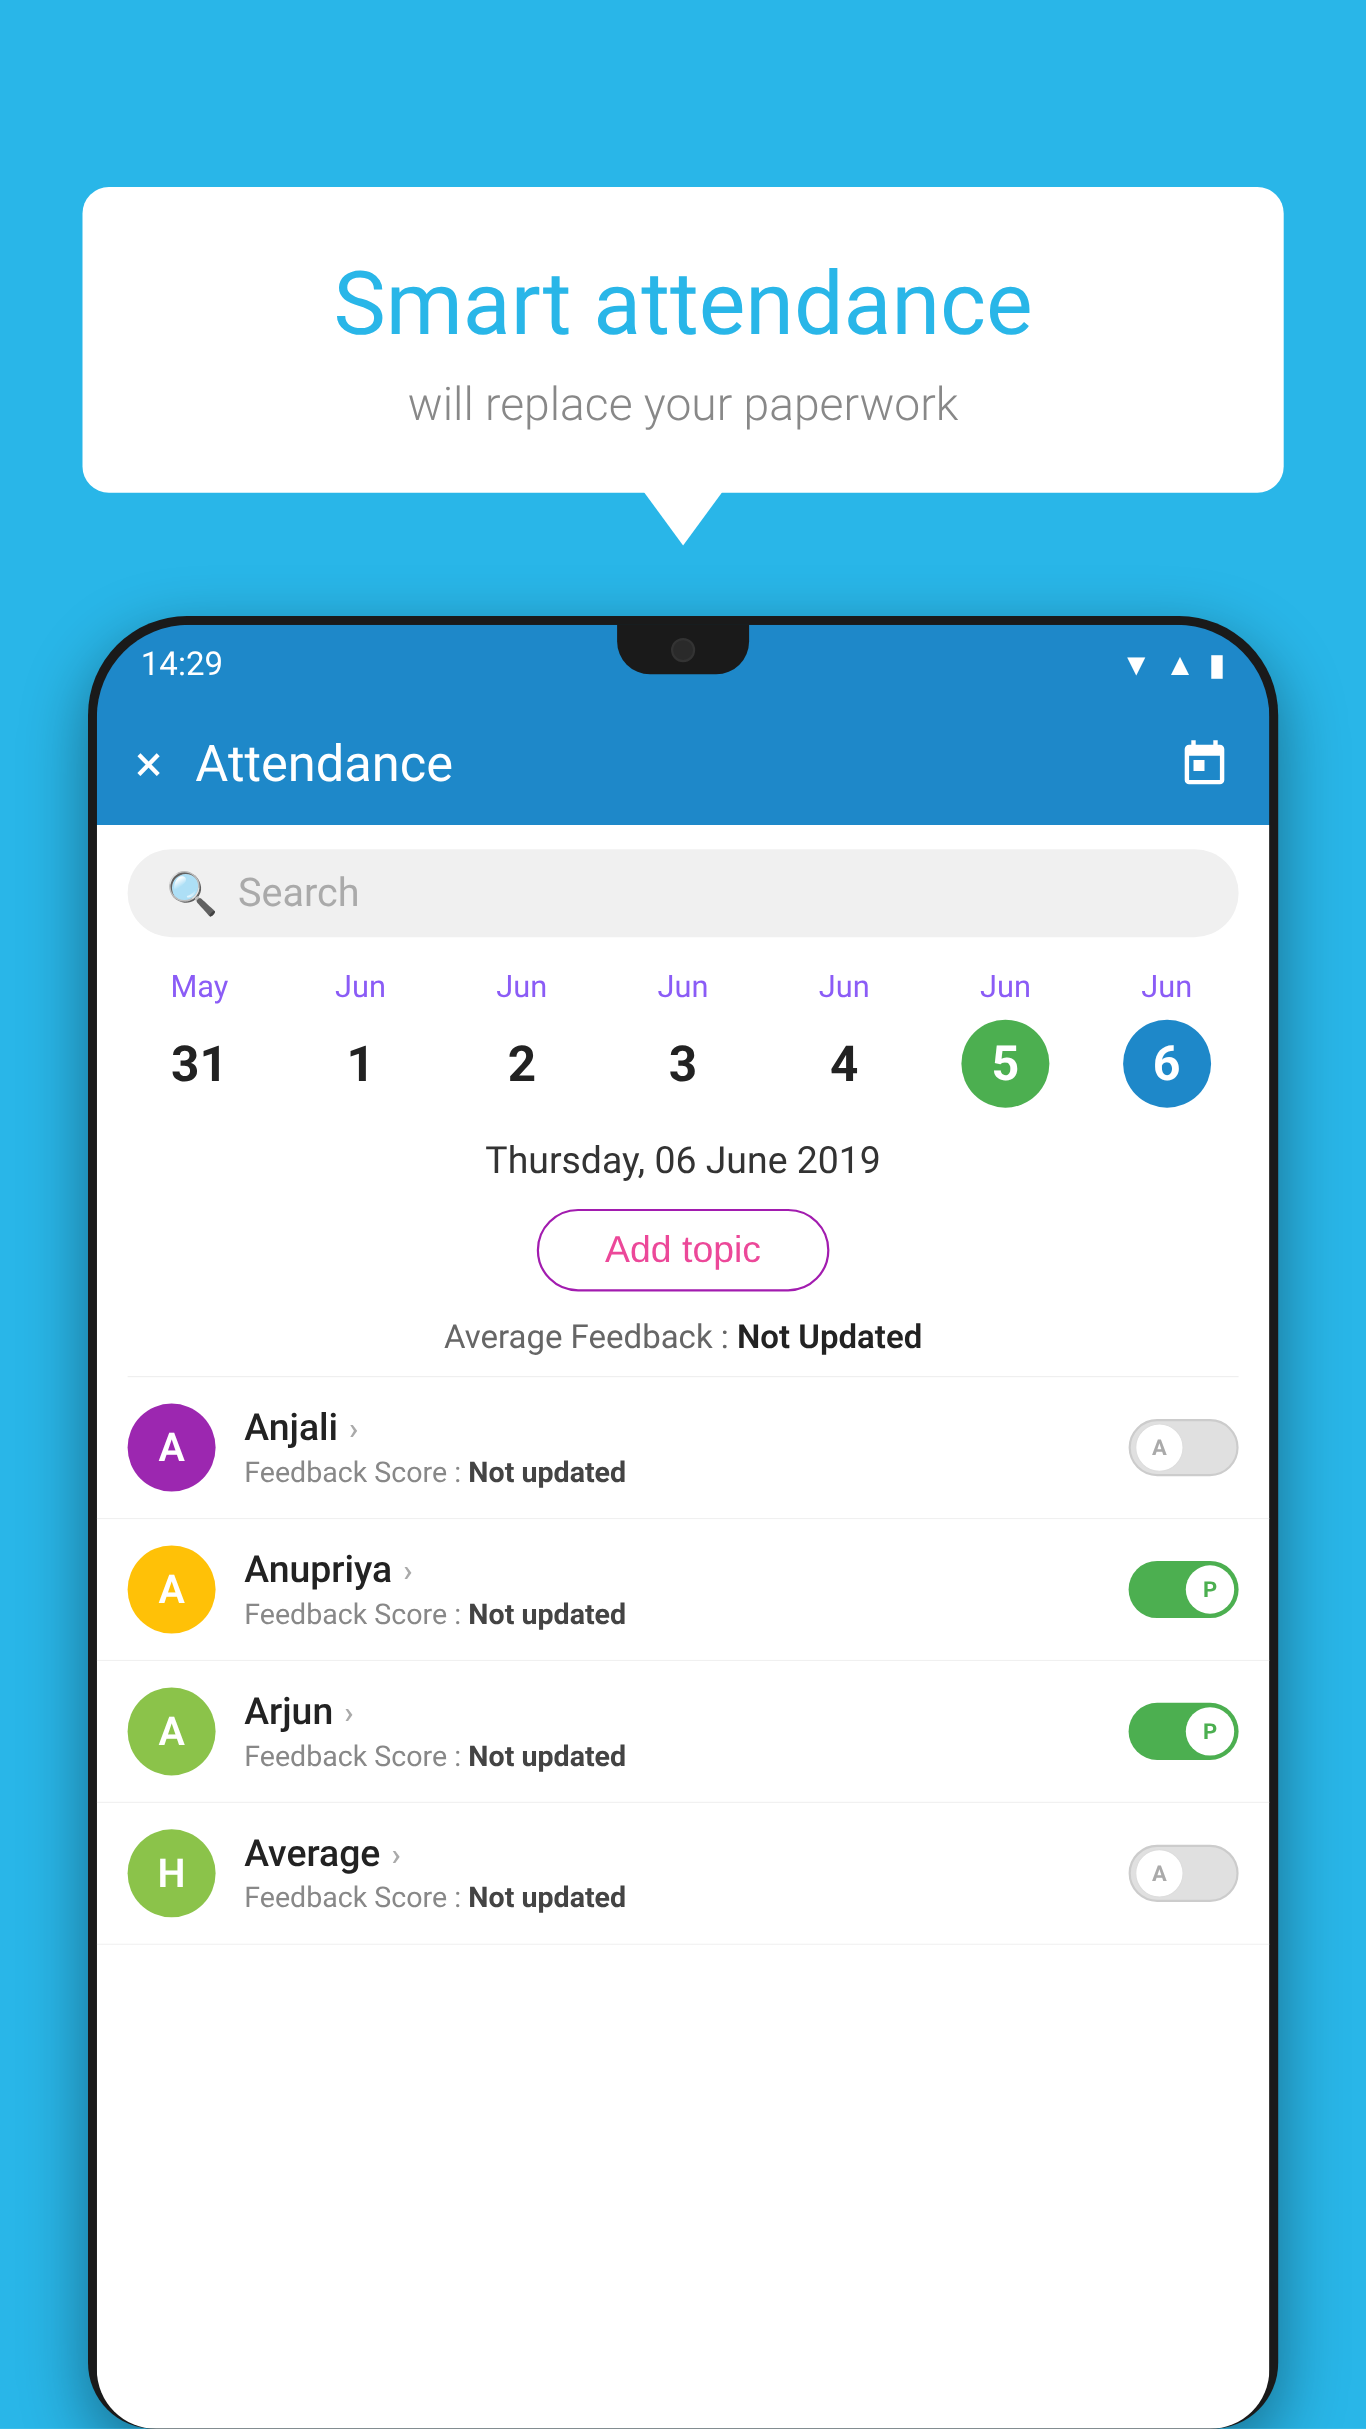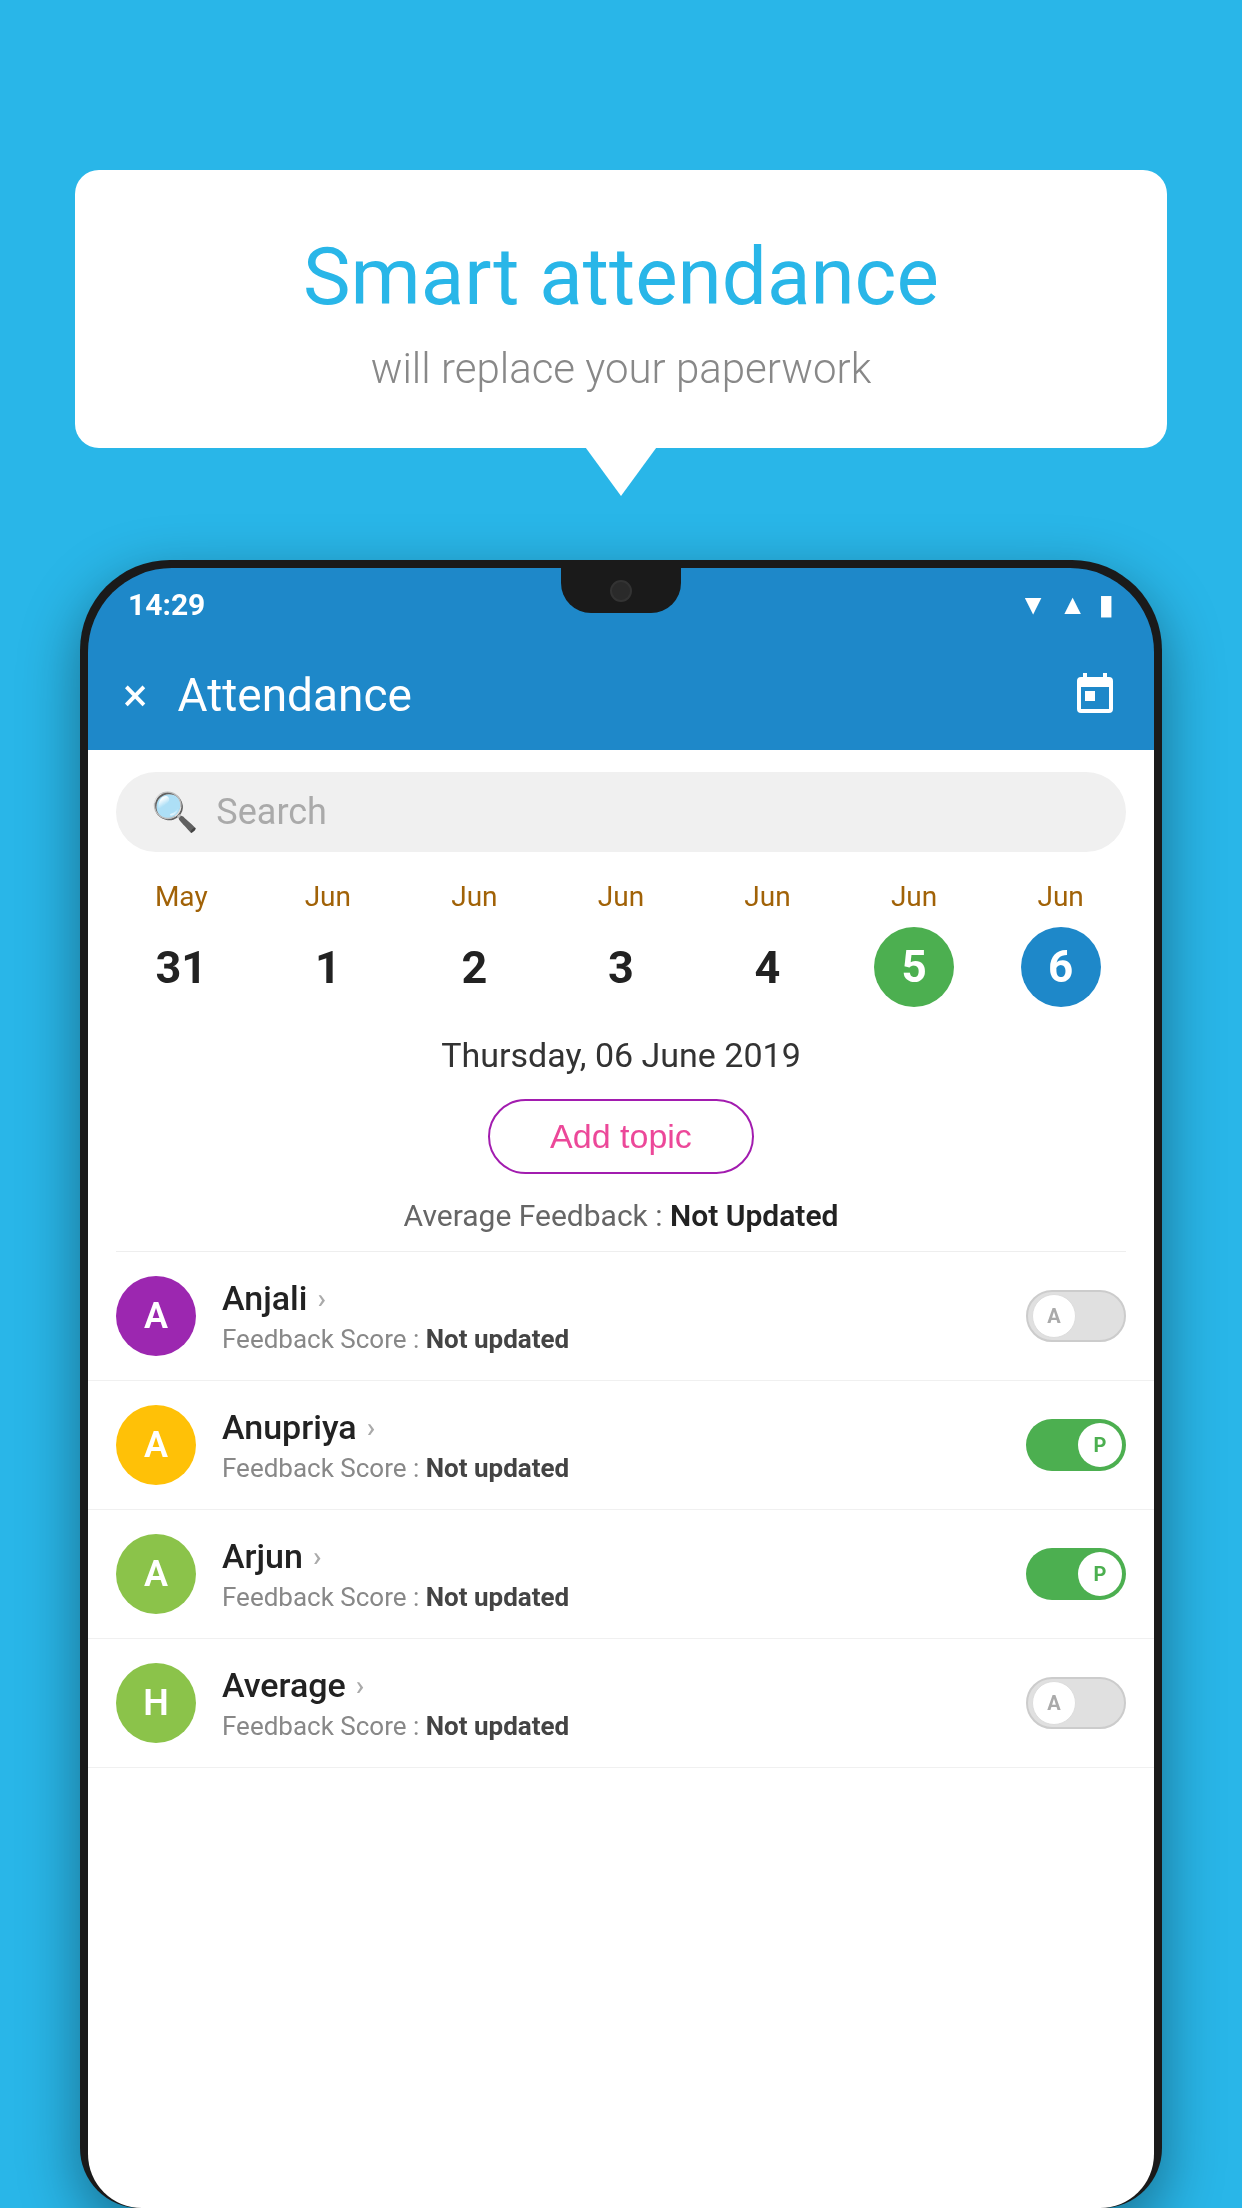--- a/index.html
+++ b/index.html
@@ -109,21 +109,21 @@
       width: 22px;
       height: 22px;
       background: #2a2a2a;
       border-radius: 50%;
       border: 2px solid #333;
     }
 
     .status-time {
       color: white;
       font-size: 30px;
-      font-weight: 700;
+      font-weight: 400;
       text-align: right;
     }
 
     .status-icons {
       display: flex;
       align-items: center;
       gap: 12px;
     }
 
     .status-icons span {
@@ -192,21 +192,21 @@
 
     .cal-day {
       display: flex;
       flex-direction: column;
       align-items: center;
       gap: 14px;
     }
 
     .cal-month {
       font-size: 28px;
-      color: #a16207;
+      color: #8b5cf6;
       font-weight: 400;
     }
 
     .cal-num {
       font-size: 45px;
       font-weight: 700;
       color: #222;
       width: 80px;
       height: 80px;
       display: flex;

